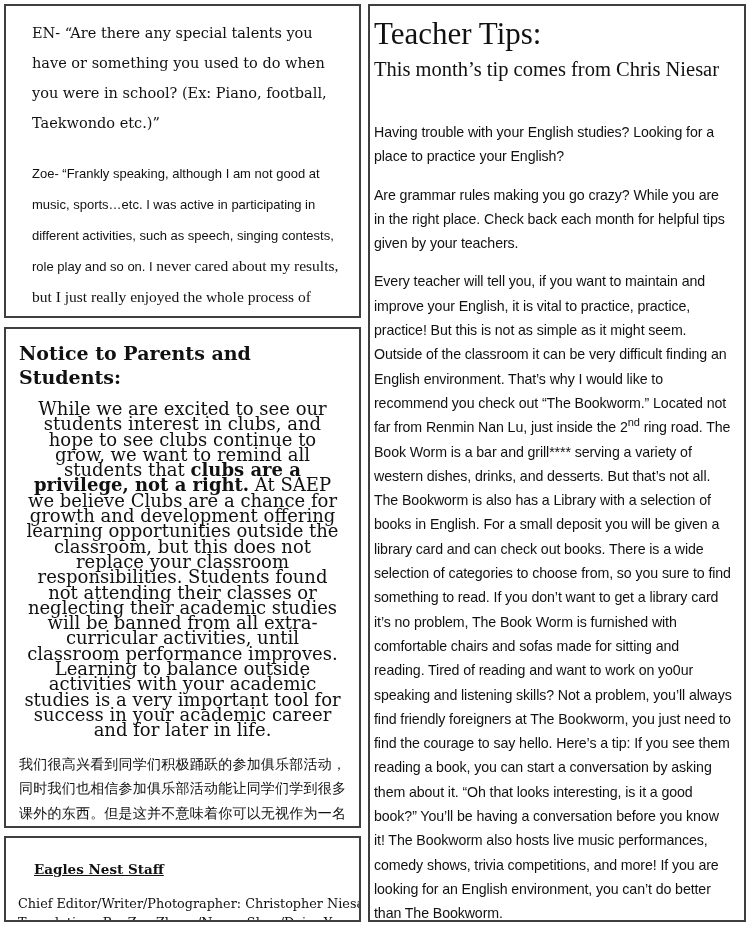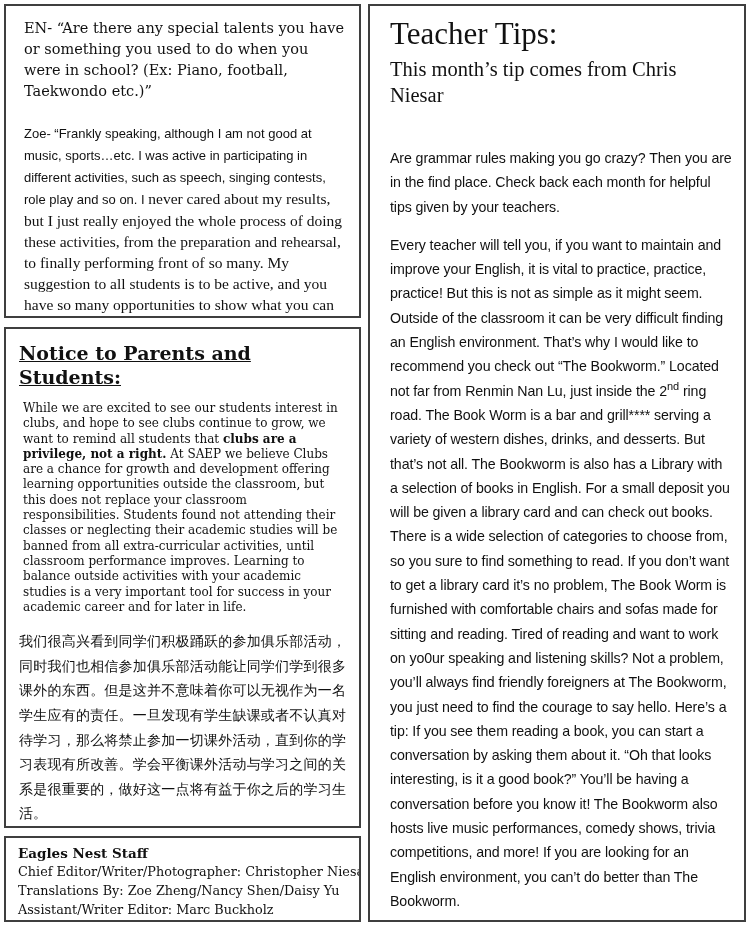--- a/index.html
+++ b/index.html
@@ -16,65 +16,66 @@
     box-sizing: border-box;
     border: 2px solid #3f3f3f;
     background: #fff;
     overflow: hidden;
   }
   
   .box-interview { left: 4px; top: 4px;   width: 357px; height: 314px; padding: 12px 14px; }
   .box-notice    { left: 4px; top: 327px; width: 357px; height: 501px; padding: 10px 13px; }
   .box-staff     { left: 4px; top: 836px; width: 357px; height: 86px;  padding: 6px 12px; }
   
-  .box-tips      { left: 368px; top: 4px; width: 378px; height: 918px; padding: 6px 12px 8px 20px; }
+  .box-tips      { left: 368px; top: 4px; width: 378px; height: 918px; padding: 6px 12px 8px 4px; }
 
   .serif-pala { font-family: "DejaVu Serif", serif; }
 
   
   .box-interview p {
-    margin: 0 0 20px 4px;
+    margin: 0 0 20px 12px;
     font-size: 15.5px;
-    line-height: 21px;
+    line-height: 30px;
   }
   .box-interview .pala-part { font-family: Liberation Sans, sans-serif; font-size: 13px; }
   .box-interview .times-part { font-family: "Liberation Serif", serif; font-size: 15.5px; }
 
   
   .notice-heading {
     font-family: "DejaVu Serif", serif;
     font-weight: bold;
     font-size: 19px;
     line-height: 24px;
-    text-decoration: underline;
     margin: 2px 0 12px 0;
     letter-spacing: 0px;
   }
   .notice-body {
     font-family: "DejaVu Serif", serif;
-    font-size: 12px;
+    font-size: 18px;
     line-height: 15.3px;
     margin: 4px;
+    text-align: center;
   }
   .notice-body b { font-weight: bold; }
   .notice-chinese {
     font-family: "DejaVu Serif", serif;
     font-size: 14px;
     line-height: 24.6px;
     margin: 14px 0 0 0;
     text-align: justify;
   }
 
   
   .staff-heading {
     font-family: "DejaVu Serif", serif;
     font-weight: bold;
     font-size: 13.5px;
     line-height: 18px;
-    margin: 0;
+    text-decoration: underline;
+    margin: 16px;
   }
   .staff-line {
     font-family: "DejaVu Serif", serif;
     font-size: 12.8px;
     line-height: 19px;
     white-space: nowrap;
     margin: 0;
   }
 
   
@@ -118,16 +119,17 @@
   <p class="staff-heading">Eagles Nest Staff</p>
   <p class="staff-line">Chief Editor/Writer/Photographer:  Christopher Niesar</p>
   <p class="staff-line">Translations By: Zoe Zheng/Nancy Shen/Daisy Yu</p>
   <p class="staff-line">Assistant/Writer Editor:  Marc Buckholz</p>
 </div>
 
 <div class="box box-tips">
   <h1 class="tips-title">Teacher Tips:</h1>
   <p class="tips-subtitle">This month’s tip comes from Chris Niesar</p>
 
-  <p class="tips-para">Are grammar rules making you go crazy?  Then you are in the find place.  Check back each month for helpful tips given by your teachers.</p>
+  <p class="tips-para">Having trouble with your English studies?  Looking for a place to practice your English?</p>
+  <p class="tips-para">Are grammar rules making you go crazy?  While you are in the right place.  Check back each month for helpful tips given by your teachers.</p>
   <p class="tips-para"><span>Every teacher will tell you, if you want to maintain and improve your English, it is vital to practice, practice, practice!  But this is not as simple as it might seem.  Outside of the classroom it can be very difficult finding an English environment.  That’s why I would like to recommend you check out “The Bookworm.”  Located not far from Renmin Nan Lu, just inside the 2</span><sup>nd</sup><span> ring road.  The Book Worm is a bar and grill**** serving a variety of western dishes, drinks, and desserts.  But that’s not all.  The Bookworm is also has a Library with a selection of books in English.  For a small deposit you will be given a library card and can check out books.  There is a wide selection of categories to choose from, so you sure to find something to read.  If you don’t want to get a library card it’s no problem, The Book Worm is furnished with comfortable chairs and sofas made for sitting and reading.  Tired of reading and want to work on yo0ur speaking and listening skills?  Not a problem, you’ll always find friendly foreigners at The Bookworm, you just need to find the courage to say hello.  Here’s a tip:  If you see them reading a book, you can start a conversation by asking them about it.  “Oh that looks interesting, is it a good book?” You’ll be having a conversation before you know it!  The Bookworm also hosts live music performances, comedy shows, trivia competitions, and more! If you are looking for an English environment, you can’t do better than The Bookworm.</span></p>
 
 </div>
 
 </body></html>

